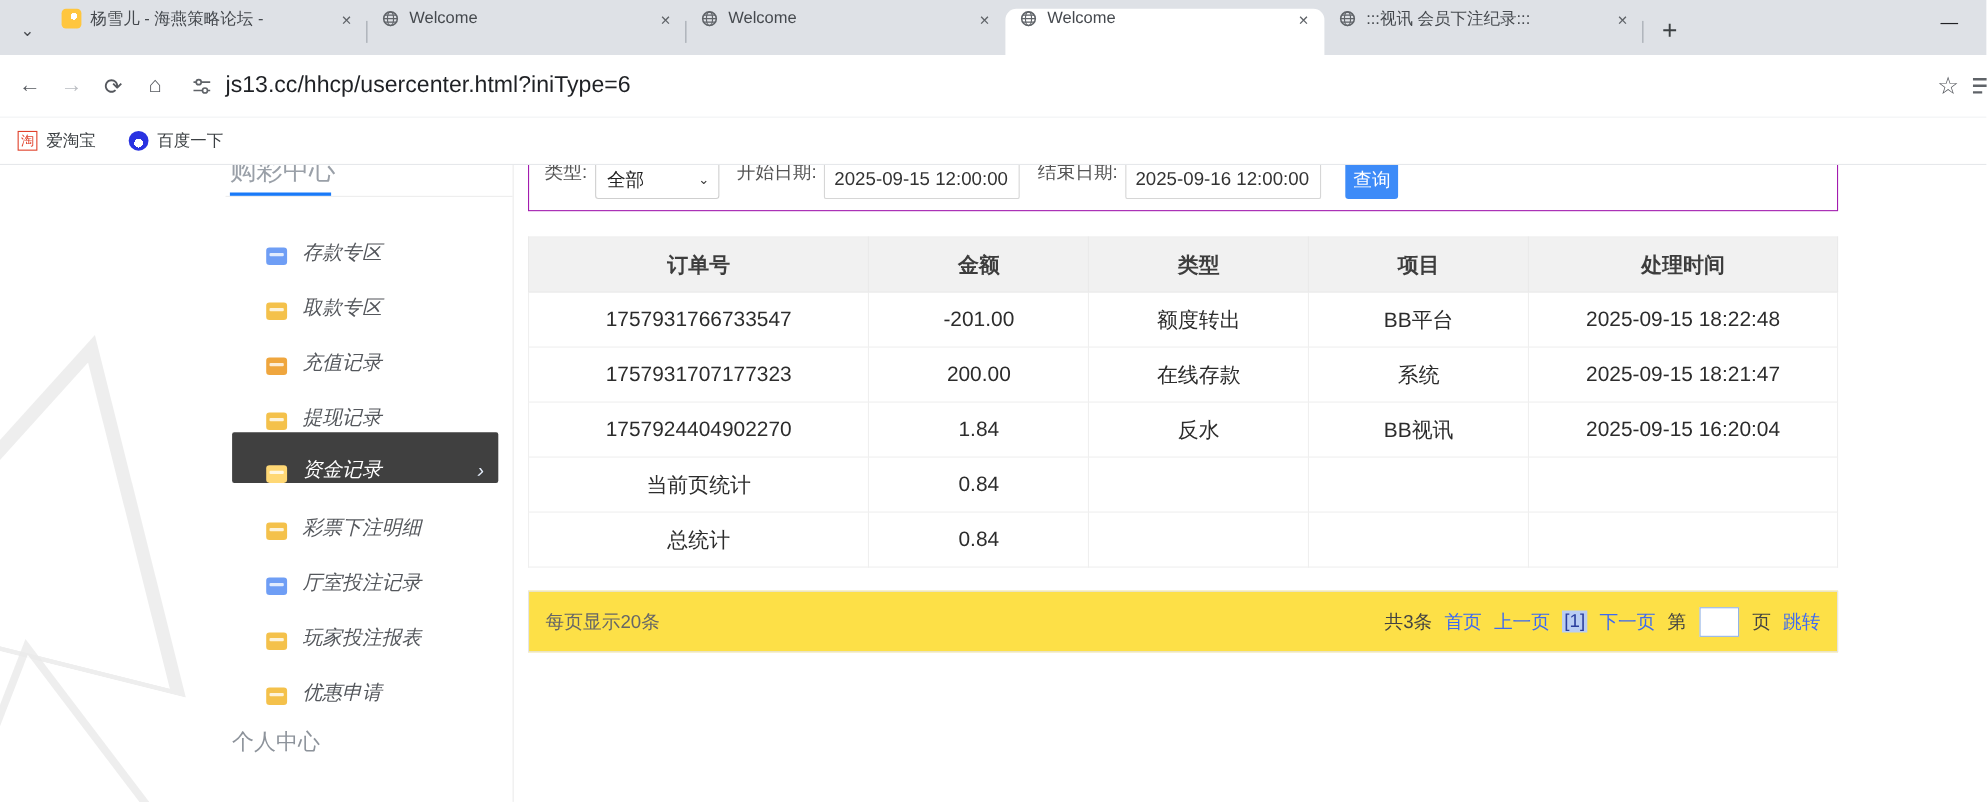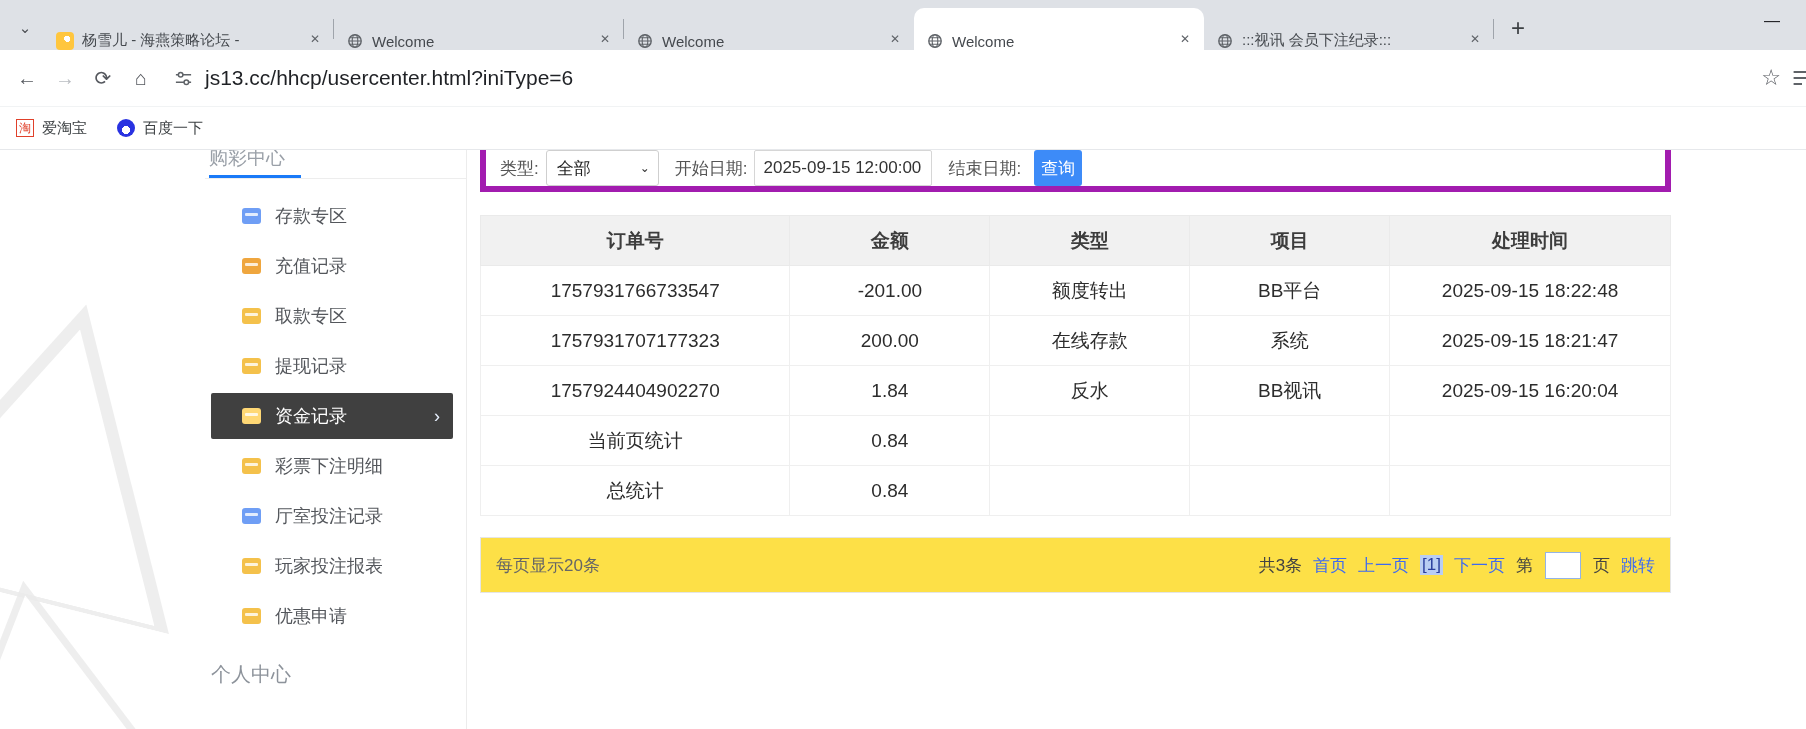--- a/index.html
+++ b/index.html
@@ -5,21 +5,21 @@
   * { margin:0; padding:0; box-sizing:border-box; }
   html,body { width:1806px; height:729px; }
   body {
     font-family:"Liberation Sans", sans-serif;
     background:#fff; overflow:hidden; position:relative;
   }
 
   
   .tabstrip { height:50px; background:#dee1e6; display:flex; align-items:flex-end; padding-left:10px; position:relative; }
   .tab-search { width:30px; height:30px; margin:0 4px 7px 0; border-radius:50%; display:flex; align-items:center; justify-content:center; color:#4a4d52; font-size:15px; cursor:pointer; }
-  .tab { width:290px; height:42px; display:flex; align-items:flex-end; padding:0 8px 0 12px; border-radius:10px 10px 0 0; font-size:15px; color:#45494e; position:relative; flex:none; cursor:pointer; }
+  .tab { width:290px; height:42px; display:flex; align-items:flex-start; padding:0 8px 0 12px; border-radius:10px 10px 0 0; font-size:15px; color:#45494e; position:relative; flex:none; cursor:pointer; }
   .tab.active { background:#fff; }
   .tab .title { flex:1; margin:0 8px; white-space:nowrap; overflow:hidden; }
   .tab .close { width:22px; height:22px; border-radius:50%; display:flex; align-items:center; justify-content:center; font-size:12px; color:#5f6368; flex:none; }
   .tab.sep::after { content:""; position:absolute; right:0; top:11px; width:1px; height:20px; background:#9fa4ab; }
   .favicon { width:18px; height:18px; flex:none; display:flex; align-items:center; justify-content:center; }
   .fav-forum { background:radial-gradient(circle at 62% 38%, #fff 0 3px, #ffc63e 3px); border-radius:4px; }
   .newtab { width:32px; height:32px; margin:0 0 6px 8px; display:flex; align-items:center; justify-content:center; font-size:24px; color:#3c4043; cursor:pointer; }
   .win-min { position:absolute; right:26px; top:12px; font-size:16px; color:#202124; cursor:pointer; }
 
   .addressbar { height:56px; display:flex; align-items:center; background:#fff; padding-left:8px; }
@@ -38,37 +38,37 @@
 
   
   .page { position:absolute; top:150px; left:0; right:0; bottom:0; background:#fff; overflow:hidden; }
 
   .tri { position:absolute; z-index:0; background:#eaeaea; clip-path:polygon(50% 0,100% 100%,0 100%); opacity:.8; }
   .tri-inner { position:absolute; inset:0; background:#fff; clip-path:polygon(50% 0,100% 100%,0 100%); transform:scale(.9) translateY(4%); }
   .tri1 { left:-110px; top:150px; width:320px; height:300px; transform:rotate(14deg); }
   .tri2 { left:-60px; top:430px; width:190px; height:170px; transform:rotate(-8deg); }
 
   .sidebar { position:absolute; left:205px; top:0; bottom:0; width:262px; border-right:1px solid #ececec; z-index:1; background:#fff; }
-  .side-header { margin:-14px 0 0 4px; height:34px; display:inline-flex; align-items:flex-end; font-size:19px; color:#9aa0a8; position:relative; padding:0 4px 7px 0; }
+  .side-header { margin:-14px 0 0 4px; height:34px; display:inline-flex; align-items:flex-end; font-size:24px; color:#9aa0a8; position:relative; padding:0 4px 7px 0; }
   .side-header::after { content:""; position:absolute; left:0; bottom:0; width:92px; height:3px; background:#1a7af8; }
   .side-sep { height:1px; background:#ededed; }
   .side-items { margin-top:12px; }
-  .side-item { height:50px; display:flex; align-items:center; padding-left:37px; position:relative; font-size:18px; color:#54575c; cursor:pointer; }
+  .side-item { height:50px; display:flex; align-items:flex-end; padding-left:37px; position:relative; font-size:18px; color:#54575c; cursor:pointer;font-style:italic; }
   .side-icon { width:19px; height:16px; border-radius:3px; margin-right:14px; position:relative; flex:none; }
   .side-icon::after { content:""; position:absolute; left:3px; right:3px; top:5px; height:3px; background:rgba(255,255,255,.8); border-radius:1px; }
   .ic-blue { background:#6f9ef5; }
   .ic-yellow { background:#f4c14b; }
   .ic-orange { background:#efa63e; }
   .ic-light { background:#ffd875; }
   .side-item.active { background:#404040; color:#fff; height:46px; margin:2px 13px 2px 6px; border-radius:2px; padding-left:31px; }
   .side-chevron { position:absolute; right:13px; font-size:18px; color:#e8f1ff; }
   .side-footer { margin:20px 0 0 6px; font-size:20px; color:#8d939b; }
 
   .main { position:absolute; left:480px; top:0; width:1191px; z-index:1; }
-  .filterbox { position:absolute; top:-16px; left:0; width:100%; height:58px; border:6px solid #a21caf; background:#fff; display:flex; align-items:center; padding:10px 14px 0 14px; }
+  .filterbox { position:absolute; top:-16px; left:0; width:100%; height:58px; border:1px solid #a21caf; background:#fff; display:flex; align-items:flex-start; padding:10px 14px 0 14px; }
   .flabel { font-size:17px; color:#555; margin-right:7px; white-space:nowrap; }
   .fselect { width:113px; height:36px; border:1px solid #cfcfcf; border-radius:3px; display:flex; align-items:center; justify-content:space-between; padding:0 8px 0 10px; font-size:17px; color:#222; margin-right:16px; background:#fff; cursor:pointer; }
   .fselect .arr { font-size:12px; color:#333; }
   .finput { width:178px; height:36px; border:1px solid #d6d6d6; border-radius:2px; font-size:17px; color:#333; padding:7px 8px; margin-right:16px; font-family:inherit; background:#fff; }
   .fbtn { width:48px; height:36px; background:#3d8bf8; color:#fff; border:none; border-radius:3px; font-size:17px; margin-left:6px; font-family:inherit; cursor:pointer; }
 
   .grid { position:absolute; top:65px; left:0; width:100%; border-collapse:collapse; table-layout:fixed; }
   .grid th { background:#f1f1f1; font-size:19px; font-weight:bold; color:#3d3d3d; height:50px; border:1px solid #eaeaea; }
   .grid td { height:50px; text-align:center; font-size:19px; color:#2c2c2c; border:1px solid #efefef; background:#fff; }
 
@@ -194,26 +194,26 @@
   <div class="sidebar">
     <div class="side-header">购彩中心</div>
     <div class="side-sep"></div>
 
     <div class="side-items">
       <div class="side-item">
         <span class="side-icon ic-blue"></span>
         <span>存款专区</span>
       </div>
       <div class="side-item">
+        <span class="side-icon ic-yellow"></span>
+        <span>取款专区</span>
+      </div>
+      <div class="side-item">
         <span class="side-icon ic-orange"></span>
         <span>充值记录</span>
-      </div>
-      <div class="side-item">
-        <span class="side-icon ic-yellow"></span>
-        <span>取款专区</span>
       </div>
       <div class="side-item">
         <span class="side-icon ic-yellow"></span>
         <span>提现记录</span>
       </div>
       <div class="side-item active">
         <span class="side-icon ic-light"></span>
         <span>资金记录</span>
         <span class="side-chevron">›</span>
       </div>
@@ -242,20 +242,21 @@
 
     <div class="filterbox">
       <span class="flabel">类型:</span>
       <div class="fselect">
         <span>全部</span>
         <span class="arr">⌄</span>
       </div>
       <span class="flabel">开始日期:</span>
       <input class="finput" value="2025-09-15 12:00:00" style="">
       <span class="flabel">结束日期:</span>
+      <input class="finput" value="2025-09-16 12:00:00" style="">
       <button class="fbtn">查询</button>
     </div>
 
     <table class="grid">
       <colgroup>
         <col style="width:26%">
           <col style="width:16.8%">
           <col style="width:16.8%">
           <col style="width:16.8%">
           <col style="width:23.6%">

